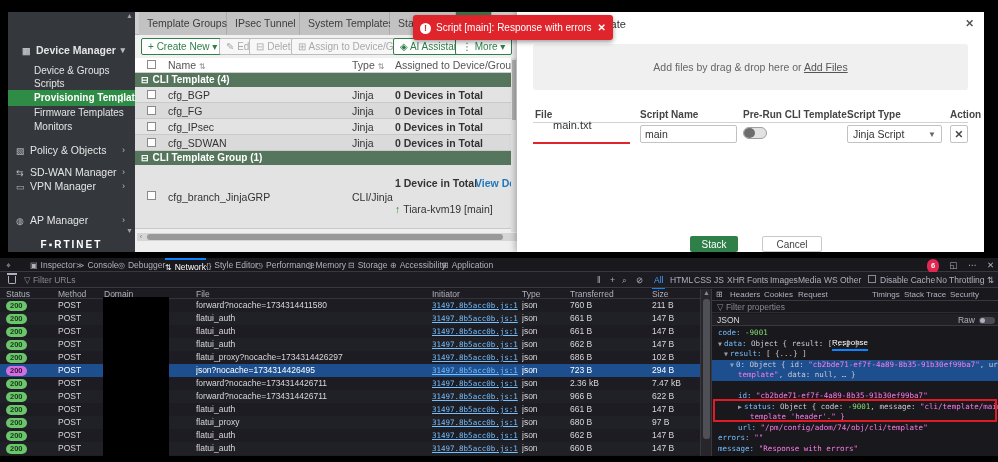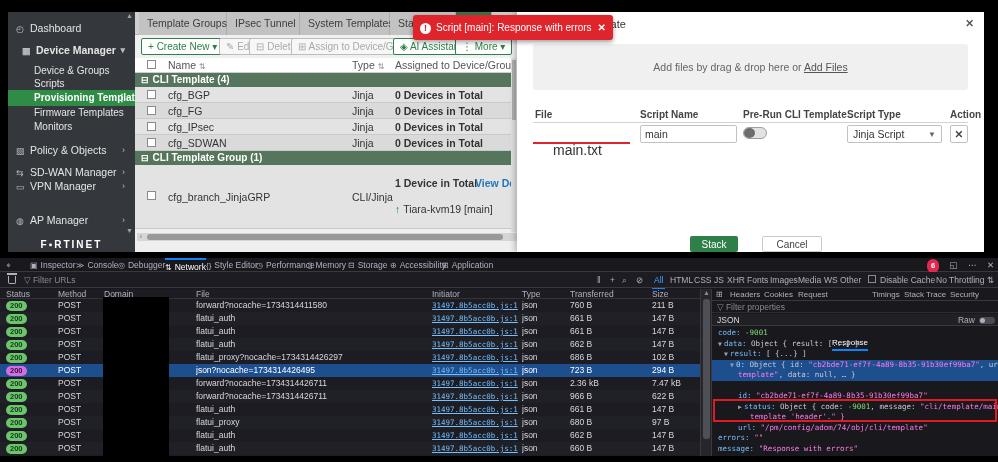--- a/index.html
+++ b/index.html
@@ -64,21 +64,21 @@
   
   .dialog { position:absolute; left:509px; top:0; width:467px; height:240px; background:#fff; z-index:40;
             box-shadow:-2px 0 6px rgba(0,0,0,.25); font-size:10.5px; color:#333; }
   .dlg-title { position:absolute; left:10px; top:6px; font-size:11px; color:#333; }
   .dlg-close { position:absolute; right:10px; top:5px; color:#555; font-weight:bold; cursor:pointer; }
   .dropzone { position:absolute; left:16px; top:32px; width:435px; height:46px; background:#f0f0f0; border-radius:3px;
               text-align:center; line-height:46px; color:#666; }
   .dropzone u { cursor:pointer; color:#555; }
   .fhead { position:absolute; top:97px; font-weight:bold; color:#444; font-size:10px; }
   .fline { position:absolute; left:16px; top:110px; width:435px; border-top:1px solid #d2d2d2; }
-  .fval  { position:absolute; top:130px; font-size:14px; color:#333;padding-left:18px; }
+  .fval  { position:absolute; top:107px; font-size:11px; color:#333;padding-left:18px; }
   .redline { position:absolute; left:16px; top:130px; width:97px; border-top:2px solid #e0242b; }
   .txtin { position:absolute; left:123px; top:113px; width:97px; height:18px; border:1px solid #c2c2c2; border-radius:2px;
            font-size:10.5px; padding:0 4px; color:#333; font-family:"Liberation Sans",sans-serif; }
   .toggle { position:absolute; left:226px; top:115px; width:24px; height:12px; background:#e2e2e2; border:1px solid #9f9f9f;
             border-radius:7px; cursor:pointer; }
   .toggle .knob { position:absolute; left:0px; top:0px; width:11px; height:10px; background:#6d6d6d; border-radius:50%; }
   .select { position:absolute; left:330px; top:113px; width:95px; height:18px; border:1px solid #c2c2c2; border-radius:2px;
             line-height:16px; padding-left:5px; cursor:pointer; background:#fff; }
   .select .car { position:absolute; right:5px; color:#666; font-size:8px; top:1px; }
   .xbtn { position:absolute; left:433px; top:113px; width:18px; height:18px; border:1px solid #c2c2c2; border-radius:2px;
@@ -145,21 +145,20 @@
   .blackbar-bottom { position:absolute; left:0; top:456px; width:998px; height:6px; background:#000; }
 </style>
 </head>
 <body>
 
 <div id="screen">
 
   <div id="app">
 
     <div class="sidebar">
-      <div class="sb-item" style="top:8px"><span class="ic">◴</span><span>Dashboard</span></div>
       <div class="sb-item sb-parent" style="top:30px"><span class="ic">▦</span><span>Device Manager</span><span class="chev">▾</span></div>
       <div class="sb-item sb-sub" style="top:51px"><span>Device &amp; Groups</span></div>
       <div class="sb-item sb-sub" style="top:64px"><span>Scripts</span></div>
       <div class="sb-item sb-sub sb-sel" style="top:78px"><span>Provisioning Templates</span><span class="dots">⋮</span></div>
       <div class="sb-item sb-sub" style="top:93px"><span>Firmware Templates</span></div>
       <div class="sb-item sb-sub" style="top:107px"><span>Monitors</span></div>
       <div class="sb-item" style="top:130px"><span class="ic">▧</span><span>Policy &amp; Objects</span><span class="chev">›</span></div>
       <div class="sb-item" style="top:152px"><span class="ic">⇆</span><span>SD-WAN Manager</span><span class="chev">›</span></div>
       <div class="sb-item" style="top:166px"><span class="ic">▭</span><span>VPN Manager</span><span class="chev">›</span></div>
       <div class="sb-item" style="top:200px"><span class="ic">◍</span><span>AP Manager</span><span class="chev">›</span></div>

